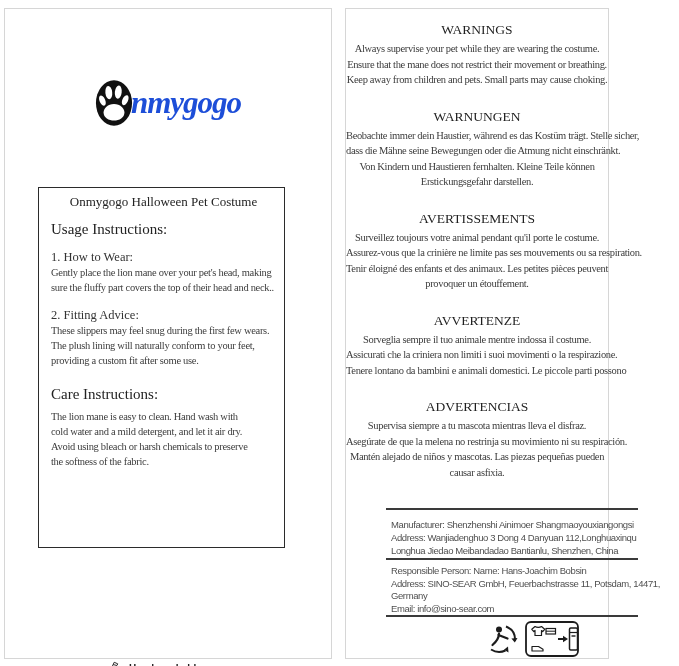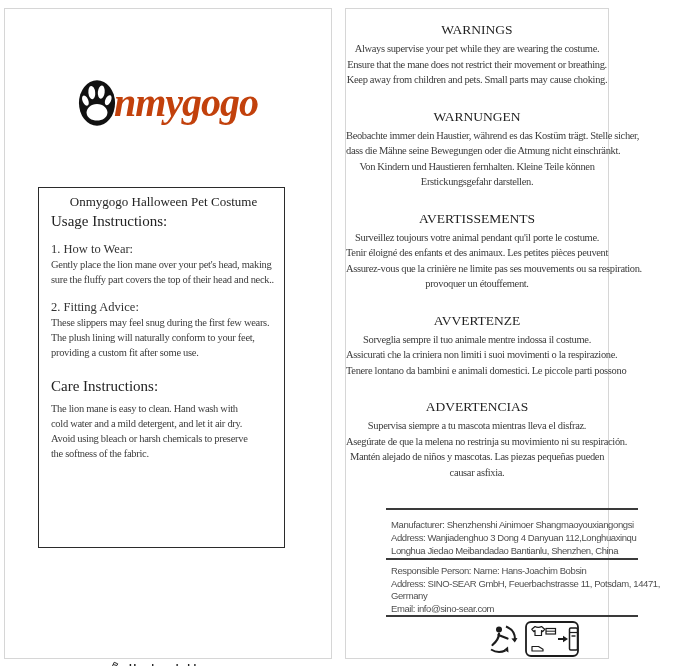--- a/index.html
+++ b/index.html
@@ -6,28 +6,28 @@
   .page{position:relative;width:679px;height:666px;background:#ffffff;overflow:hidden;
         font-family:"Liberation Serif","DejaVu Serif",serif;color:#1c1c1c;}
   .panel{position:absolute;top:8px;background:#fff;border:1px solid #d6d6d6;box-sizing:border-box;}
   .panel.left{left:4px;width:328px;height:651px;}
   .panel.right{left:345px;width:264px;height:651px;padding-top:12px;}
 
   
   .logo{position:absolute;top:70px;left:0;width:100%;display:flex;justify-content:center;
         align-items:center;}
   .logo svg{display:block;}
-  .logo-text{font-size:40px;font-weight:bold;font-style:italic;letter-spacing:-1px;
-             color:#c2410c;margin-left:-2px;line-height:30px;}
+  .logo-text{font-size:31px;font-weight:bold;font-style:italic;letter-spacing:-1px;
+             color:#1d4ed8;margin-left:-2px;line-height:30px;}
 
   .ibox{position:absolute;left:33px;top:178px;width:247px;height:361px;box-sizing:border-box;
         border:1.5px solid #2b2b2b;padding:4px 8px 0 12px;}
   .ibox-title{text-align:center;font-size:13px;line-height:18px;margin-top:1px;color:#222;}
   .sec-h{font-size:15px;line-height:20px;color:#222;}
-  .usage-h{}
+  .usage-h{margin-top:8px;}
   .care-h{margin-top:16px;}
   .item-h{font-size:12.5px;line-height:16px;color:#333;margin-top:10px;}
   .item-h.second{margin-top:12px;}
   .body-line{font-size:10.5px;line-height:15px;letter-spacing:-0.3px;color:#3d3d3d;white-space:nowrap;}
   .care-para{margin-top:5px;}
 
   .care-symbols{position:absolute;left:100px;top:650px;}
   .cs-row{display:flex;align-items:center;height:19px;}
   .cs-row svg{flex:0 0 auto;}
   .cs-label{font-family:"Liberation Sans","DejaVu Sans",sans-serif;font-weight:bold;
@@ -125,22 +125,22 @@
       <div class="wh">WARNUNGEN</div>
       <div class="wline">Beobachte immer dein Haustier, während es das Kostüm trägt. Stelle sicher,</div>
       <div class="wline">dass die Mähne seine Bewegungen oder die Atmung nicht einschränkt.</div>
       <div class="wline">Von Kindern und Haustieren fernhalten. Kleine Teile können</div>
       <div class="wline">Erstickungsgefahr darstellen.</div>
     </div>
 
     <div class="wsec">
       <div class="wh">AVERTISSEMENTS</div>
       <div class="wline">Surveillez toujours votre animal pendant qu'il porte le costume.</div>
+      <div class="wline">Assurez-vous que la crinière ne limite pas ses mouvements ou sa respiration.</div>
       <div class="wline">Tenir éloigné des enfants et des animaux. Les petites pièces peuvent</div>
-      <div class="wline">Assurez-vous que la crinière ne limite pas ses mouvements ou sa respiration.</div>
       <div class="wline">provoquer un étouffement.</div>
     </div>
 
     <div class="wsec">
       <div class="wh">AVVERTENZE</div>
       <div class="wline">Sorveglia sempre il tuo animale mentre indossa il costume.</div>
       <div class="wline">Assicurati che la criniera non limiti i suoi movimenti o la respirazione.</div>
       <div class="wline">Tenere lontano da bambini e animali domestici. Le piccole parti possono</div>
     </div>
 

